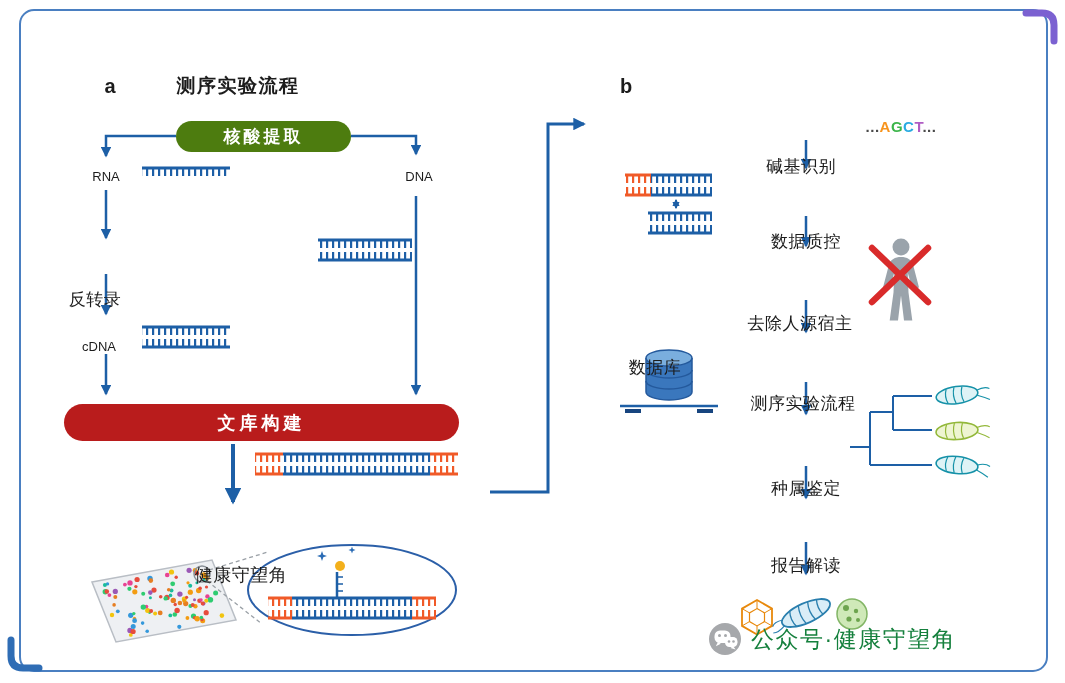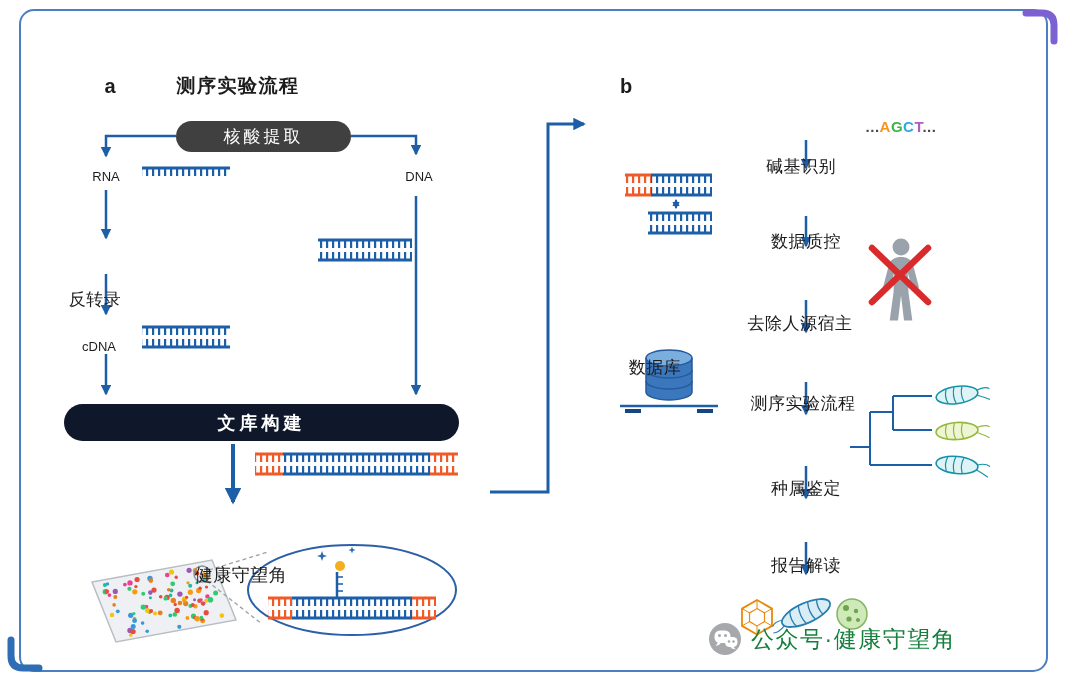--- a/index.html
+++ b/index.html
@@ -5,24 +5,24 @@
   * { margin:0; padding:0; box-sizing:border-box; }
   html,body { width:1065px; height:683px; background:#ffffff; overflow:hidden;
     font-family:"Liberation Sans","DejaVu Sans",sans-serif; }
   .stage { position:relative; width:1065px; height:683px; background:#ffffff; }
   svg.art { position:absolute; left:0; top:0; }
   .lbl { position:absolute; transform:translate(-50%,-50%); white-space:nowrap; color:#1c1c1c; }
   .panel-letter { font-size:20px; font-weight:bold; }
   .panel-title  { font-size:19px; font-weight:bold; letter-spacing:1.5px; }
   .step { font-size:17px; letter-spacing:0.5px;margin-top:40px; }
   .small-label { font-size:13px; }
-  .pill { position:absolute; background:#404040; border-radius:16px; color:#fff;
+  .pill { position:absolute; background:#4d7c0f; border-radius:16px; color:#fff;
           display:flex; align-items:center; justify-content:center;
-          font-size:17px; font-weight:normal; letter-spacing:3px; }
-  .bar  { position:absolute; background:#0f172a; border-radius:19px; color:#fff;
+          font-size:17px; font-weight:bold; letter-spacing:3px; }
+  .bar  { position:absolute; background:#b91c1c; border-radius:19px; color:#fff;
           display:flex; align-items:center; justify-content:center;
           font-size:18px; font-weight:bold; letter-spacing:4px; }
   .agct { font-size:15px; font-weight:bold; letter-spacing:0.5px; }
   .agct .d { color:#4a4a4a; }
   .bA { color:#f7941d; } .bG { color:#3cb54a; } .bC { color:#29abe2; } .bT { color:#b05cc4; }
   .watermark { position:absolute; left:708px; top:622px; display:flex; align-items:center;
                gap:9px; color:#15803d; font-size:23px; letter-spacing:1.5px; }
 </style>
 </head>
 <body>

